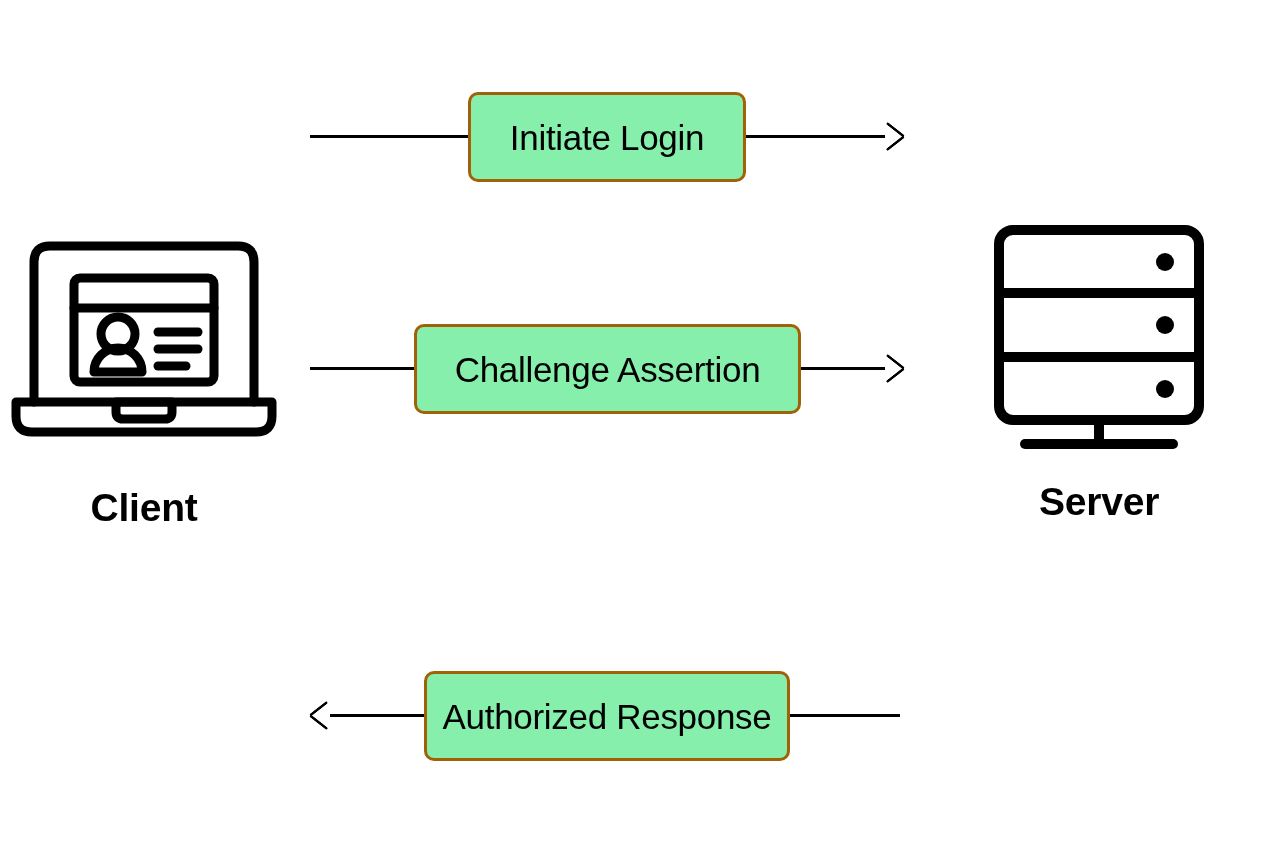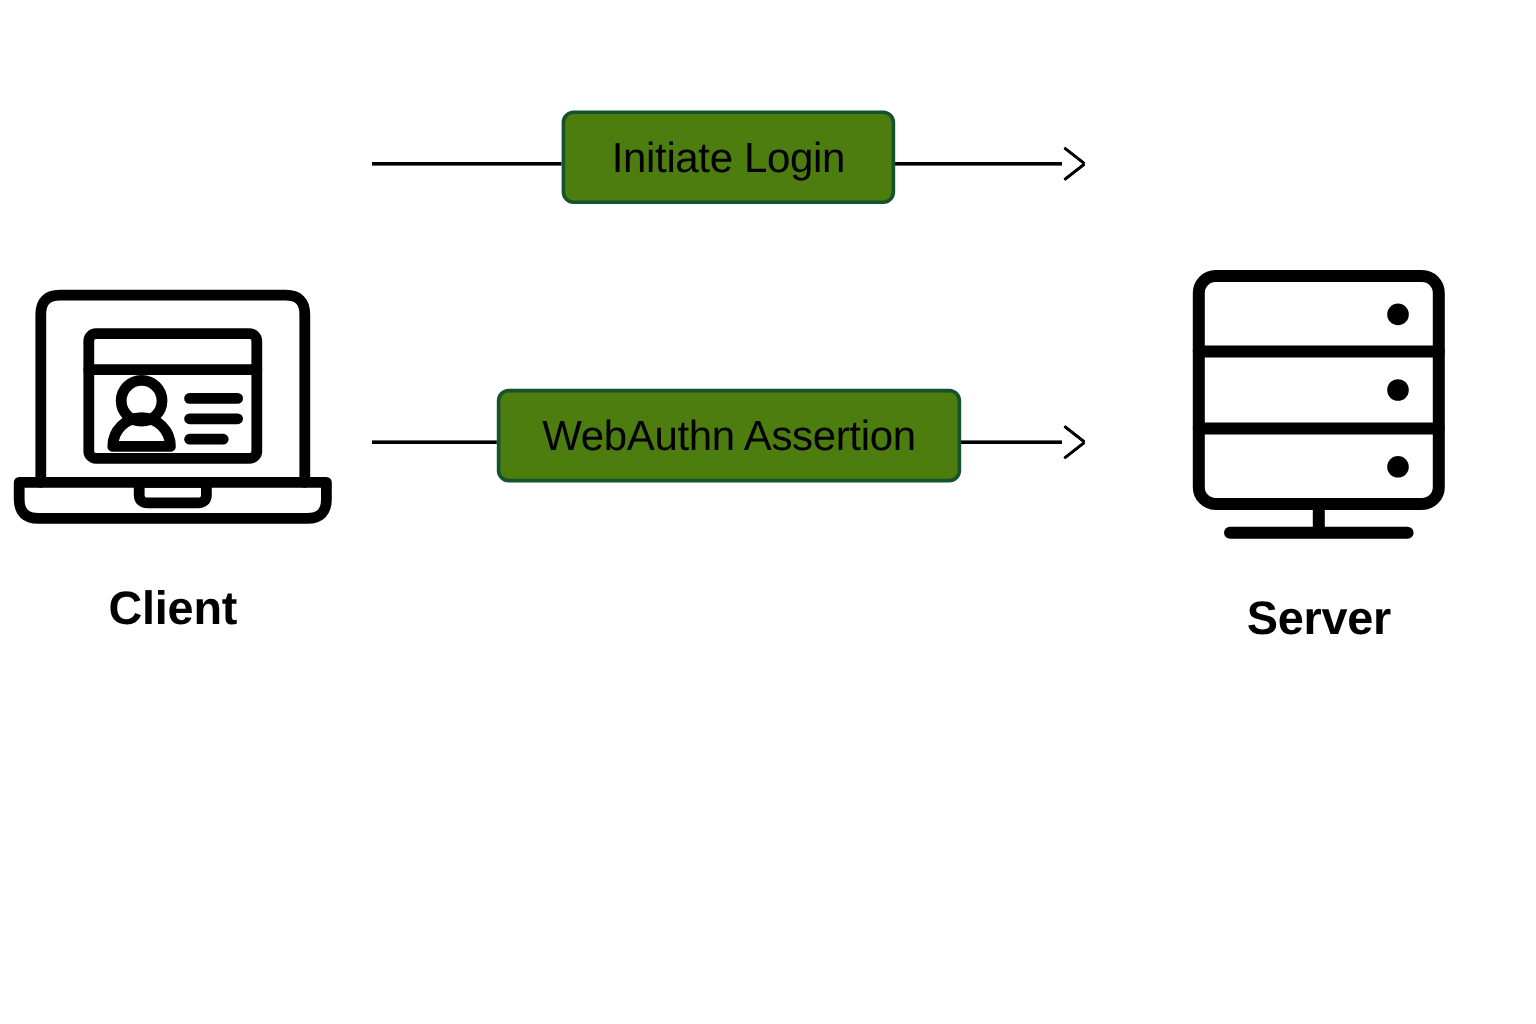--- a/index.html
+++ b/index.html
@@ -34,21 +34,21 @@
   .actor-label {
     font-family: "Liberation Sans", sans-serif;
     font-weight: bold;
     font-size: 39px;
     line-height: 1;
     color: #000000;
     letter-spacing: -0.2px;
     white-space: nowrap;
   }
   #actor-client .actor-label { margin-top: 46px; }
-  #actor-server .actor-label { margin-top: 38px; }
+  #actor-server .actor-label { margin-top: 24px; }
 
   
   .msg-row {
     position: absolute;
     left: 0;
     width: 1280px;
     height: 116px;
   }
 
   
@@ -78,25 +78,25 @@
   }
   .arrow-right i.a { left: -20px; top: 0; transform-origin: right center; transform: rotate(-38deg); }
   .arrow-right i.b { left: -20px; top: 0; transform-origin: right center; transform: rotate(38deg); }
   .arrow-left  i.a { left: 0px;  top: 0; transform-origin: left center;  transform: rotate(38deg); }
   .arrow-left  i.b { left: 0px;  top: 0; transform-origin: left center;  transform: rotate(-38deg); }
 
   
   .msg-box {
     position: absolute;
     top: 13px;
-    height: 78px;
+    height: 90px;
     box-sizing: border-box;
-    border: 3px solid #14532d;
+    border: 3px solid #a16207;
     border-radius: 10px;
-    background: #4d7c0f;
+    background: #86efac;
     display: flex;
     align-items: center;
     justify-content: center;
     padding: 0 20px;
   }
   .msg-text {
     font-family: "Liberation Sans", sans-serif;
     font-weight: 400;
     font-size: 35px;
     line-height: 1;
@@ -172,20 +172,31 @@
 
 
   <div class="msg-row" style="top:311px">
     <div class="seg seg-left" style="width:104px"></div>
     <div class="seg" style="left:800px; width:85px"></div>
     <div class="arrow arrow-right" style="left:902px">
         <i class="a"></i>
         <i class="b"></i>
       </div>
     <div class="msg-box" style="left:414px; width:387px">
-      <span class="msg-text">WebAuthn Assertion</span>
+      <span class="msg-text">Challenge Assertion</span>
     </div>
   </div>
 
 
 
+  <div class="msg-row" style="top:658px">
+    <div class="seg" style="left:330px; width:94px"></div>
+    <div class="seg" style="left:790px; width:110px"></div>
+    <div class="arrow arrow-left" style="left:310px">
+        <i class="a"></i>
+        <i class="b"></i>
+      </div>
+    <div class="msg-box" style="left:424px; width:366px">
+      <span class="msg-text">Authorized Response</span>
+    </div>
+  </div>
 
 </div>
 
 </body></html>

